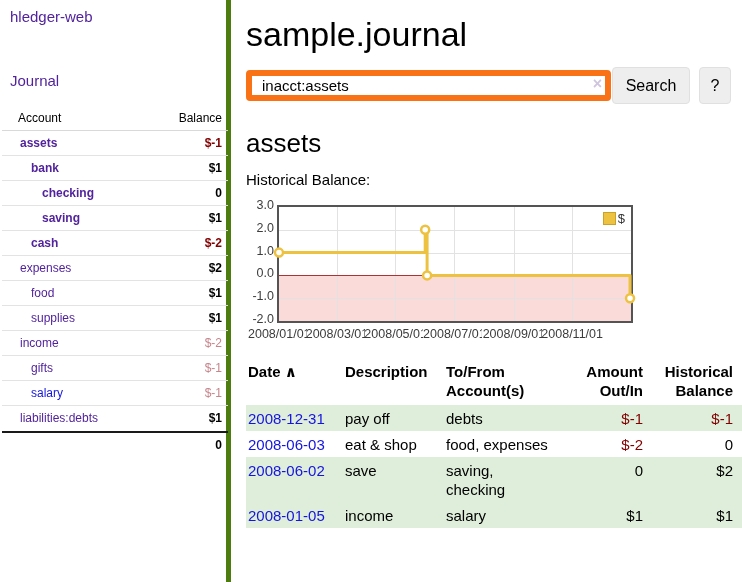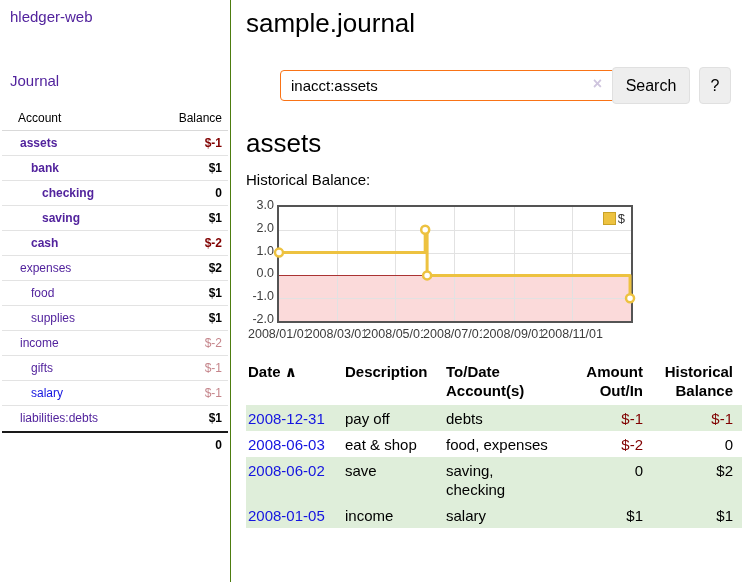--- a/index.html
+++ b/index.html
@@ -4,45 +4,45 @@
 <style>
   :root{
     --purple:#52239d; --blue:#1414e0; --neg:#800000; --negdim:#c5858b;
     --green:#dfeeda; --gold:#EDC240; --pink:#fbdada; --zero:#aa3333;
   }
   *{box-sizing:border-box;margin:0;padding:0;}
   html,body{width:742px;height:582px;background:#fff;overflow:hidden;
     font-family:"Liberation Sans","DejaVu Sans",sans-serif;color:#000;}
 
   
-  #sidebar{position:absolute;left:0;top:0;width:231px;height:582px;border-right:1px solid #4d7c0f;}
+  #sidebar{position:absolute;left:0;top:0;width:231px;height:582px;border-right:5px solid #4d7c0f;}
   .brand{position:absolute;left:10px;top:8px;font-size:15px;color:var(--purple);text-decoration:none;cursor:pointer;}
   .nav-journal{position:absolute;left:10px;top:72px;font-size:15px;color:var(--purple);cursor:pointer;}
   #acct-table{position:absolute;left:2px;top:106px;width:226px;font-size:12px;}
   .sb-head{position:relative;height:25px;line-height:25px;border-bottom:1px solid #d9d9d9;}
   .sb-head .h-acct{margin-left:16px;}
   .sb-head .h-bal{position:absolute;right:6px;}
   .sb-row{position:relative;height:25px;line-height:25px;border-bottom:1px solid #e3e3e3;}
   .sb-row.last{border-bottom:none;}
   .acct{color:var(--purple);cursor:pointer;}
   .acct.unv{color:var(--blue);}
   .acct.b{font-weight:700;}
   .ind1{margin-left:18px;} .ind2{margin-left:29px;} .ind3{margin-left:40px;}
   .bal{position:absolute;right:6px;}
   .bal.pos{font-weight:700;color:#000;}
   .bal.neg{font-weight:700;color:var(--neg);}
   .bal.negdim{font-weight:400;color:var(--negdim);}
   .sb-total{position:relative;height:25px;line-height:25px;border-top:2px solid #1a1a1a;}
   .sb-total span{position:absolute;right:6px;font-weight:700;}
 
   
-  #title{position:absolute;left:246px;top:8px;font-size:26px;font-weight:400;}
+  #title{position:absolute;left:246px;top:15px;font-size:34px;font-weight:400;}
   #search-wrap{position:absolute;left:246px;top:70px;width:365px;height:31px;}
-  #search-input{width:100%;height:100%;border:1px solid #f97316;border-radius:4px;
-    padding:0 26px 0 10px;font-size:15px;font-family:inherit;color:#000;outline:none;margin-left:34px;}
+  #search-input{width:100%;height:100%;border:6px solid #f97316;border-radius:4px;
+    padding:0 26px 0 10px;font-size:15px;font-family:inherit;color:#000;outline:none;}
   #search-clear{position:absolute;right:9px;top:5px;font-size:16px;font-weight:700;color:#cfc5de;cursor:pointer;}
   .btn{position:absolute;top:67px;height:37px;background:#eeeeee;border:1px solid #e0e0e0;
     border-radius:4px;font-size:16px;font-family:inherit;color:#000;cursor:pointer;text-align:center;}
   #btn-search{left:612px;width:78px;}
   #btn-help{left:699px;width:32px;}
 
   #acct-heading{position:absolute;left:246px;top:128px;font-size:26px;font-weight:400;}
   #chart-label{position:absolute;left:246px;top:171px;font-size:15px;font-weight:400;}
 
   
@@ -153,21 +153,21 @@
     <span class="xlab" style="left: 177.038px; width: 59px;">2008/07/01</span>
     <span class="xlab" style="left: 236.667px; width: 59px;">2008/09/01</span>
     <span class="xlab" style="left: 295.333px;">2008/11/01</span>
   </div>
 
 <table id="register">
   <thead>
     <tr>
       <th class="c-date"><span>Date</span> <span class="sort">∧</span></th>
       <th class="c-desc">Description</th>
-      <th class="c-accts">To/Date
+      <th class="c-accts">To/From
 Account(s)</th>
       <th class="c-amt">Amount
 Out/In</th>
       <th class="c-bal">Historical
 Balance</th>
     </tr>
   </thead>
   <tbody>
       <tr class="green">
         <td class="c-date date"><span>2008-12-31</span></td>

